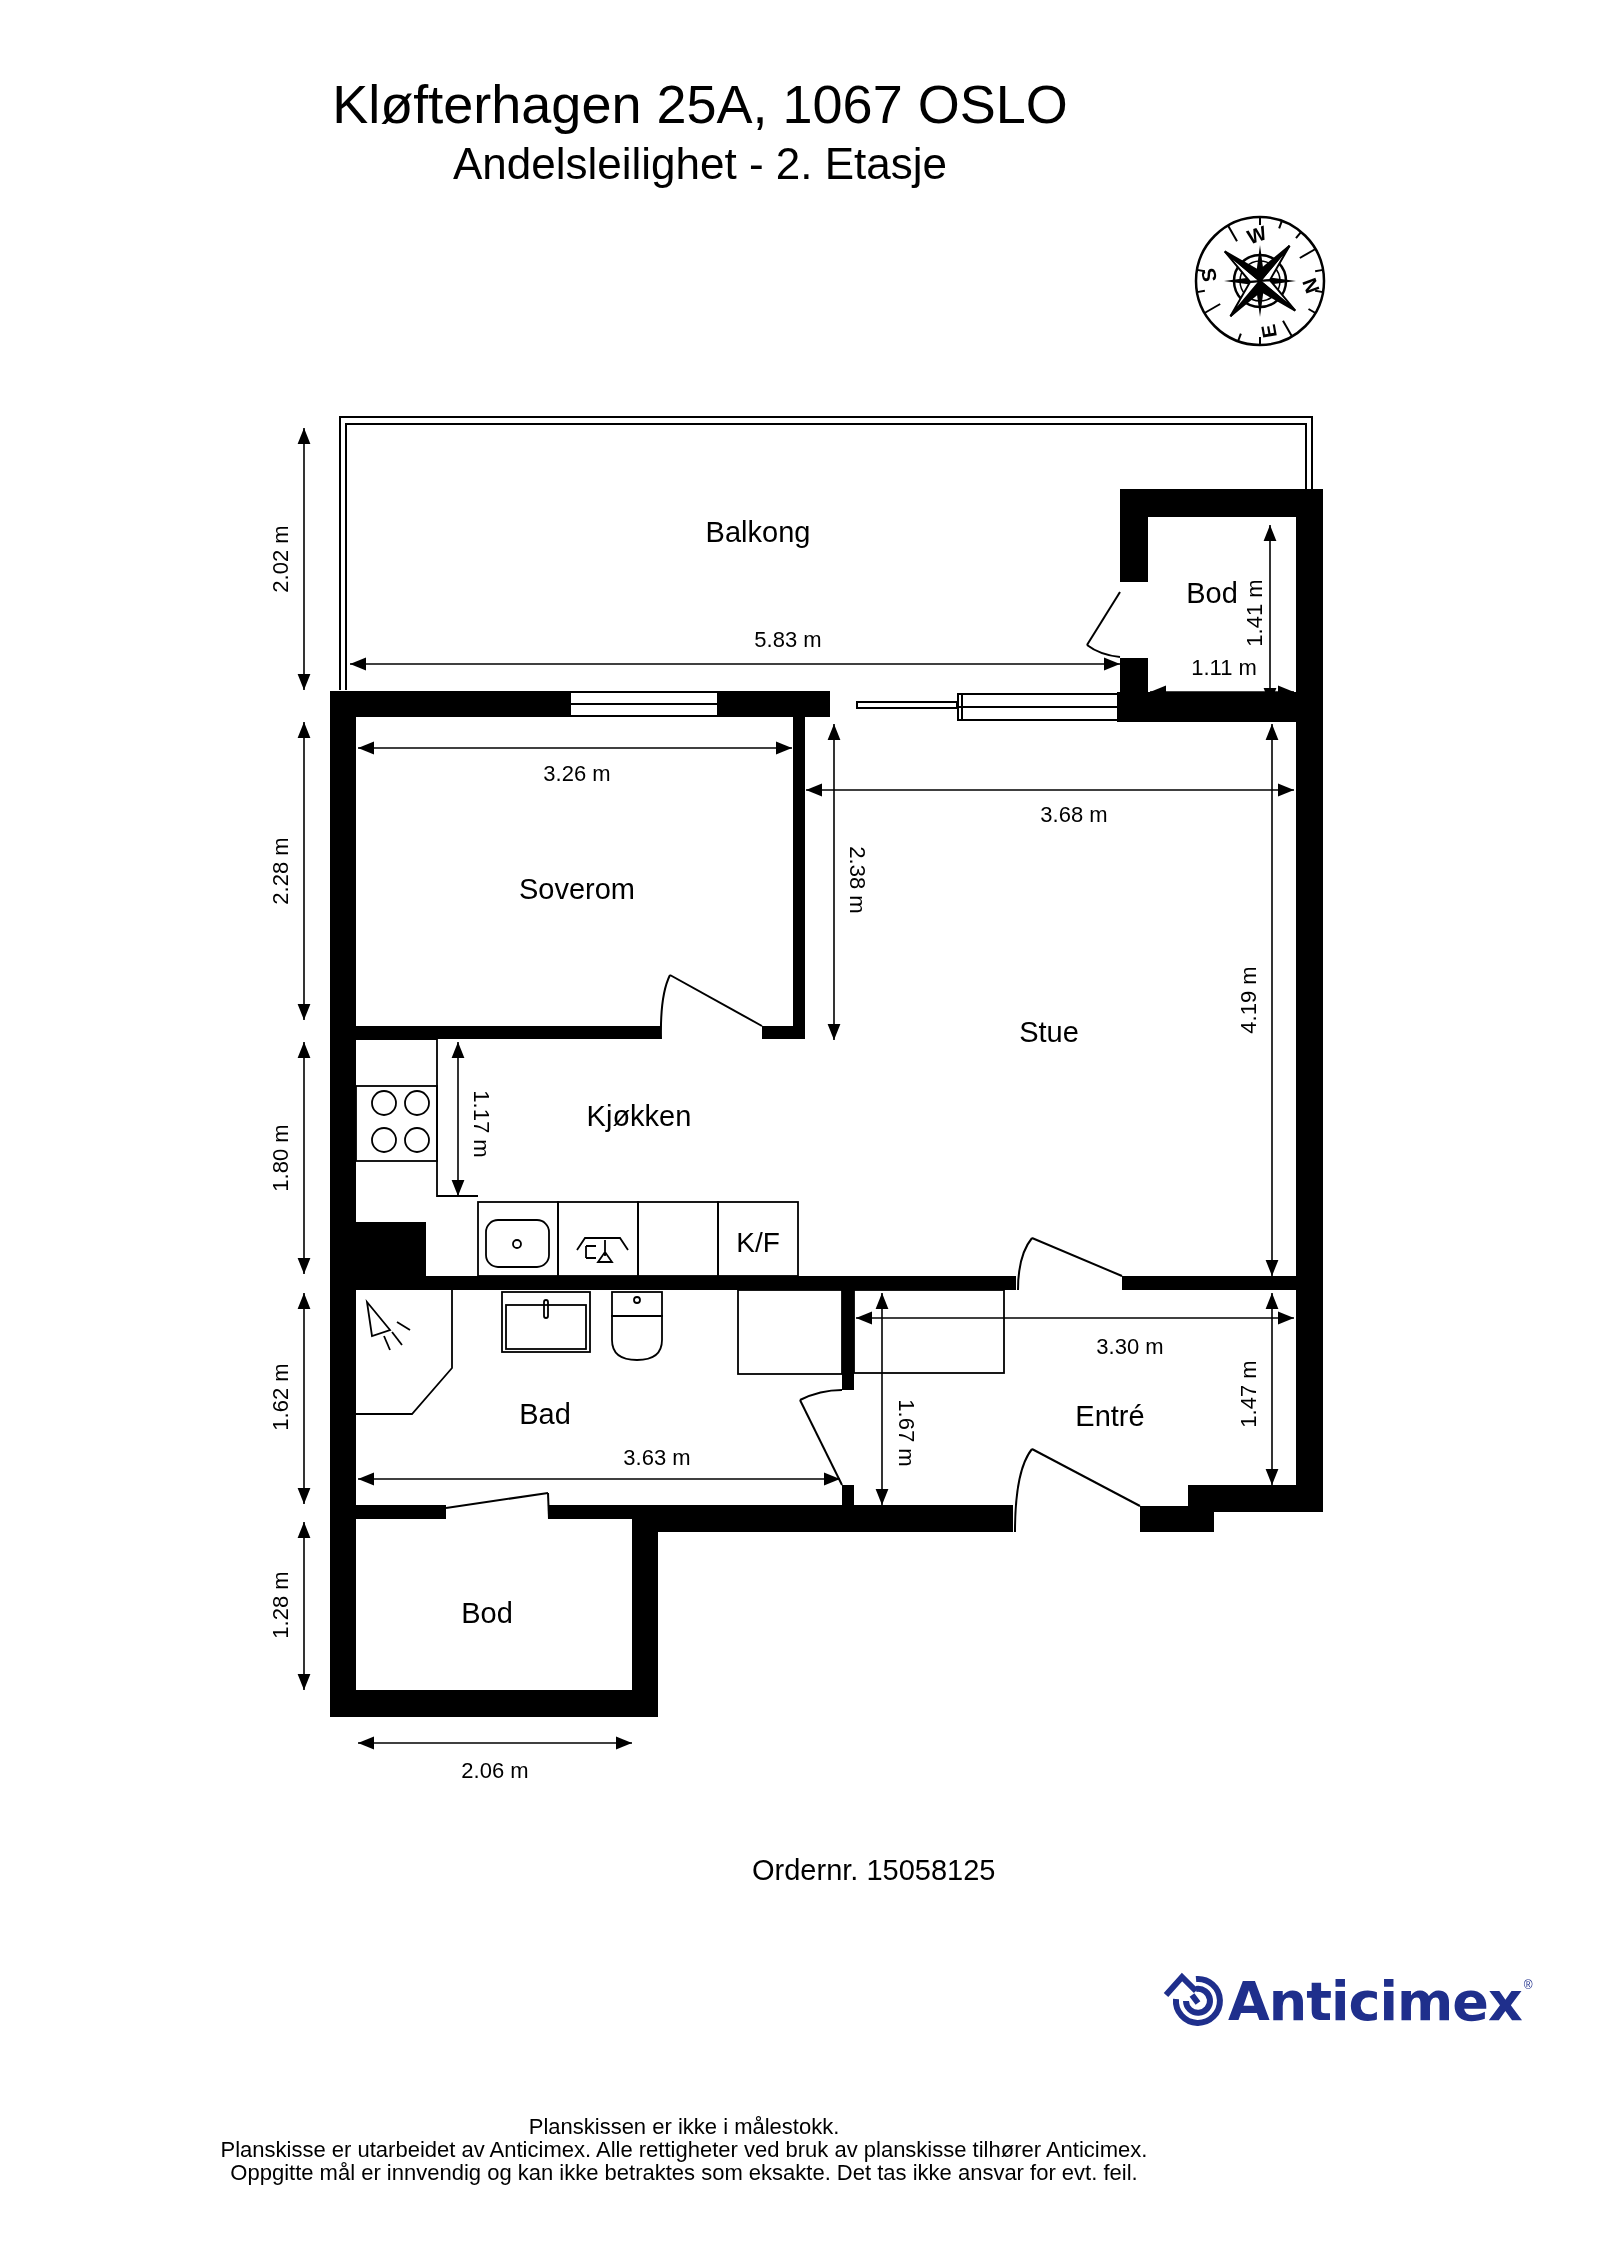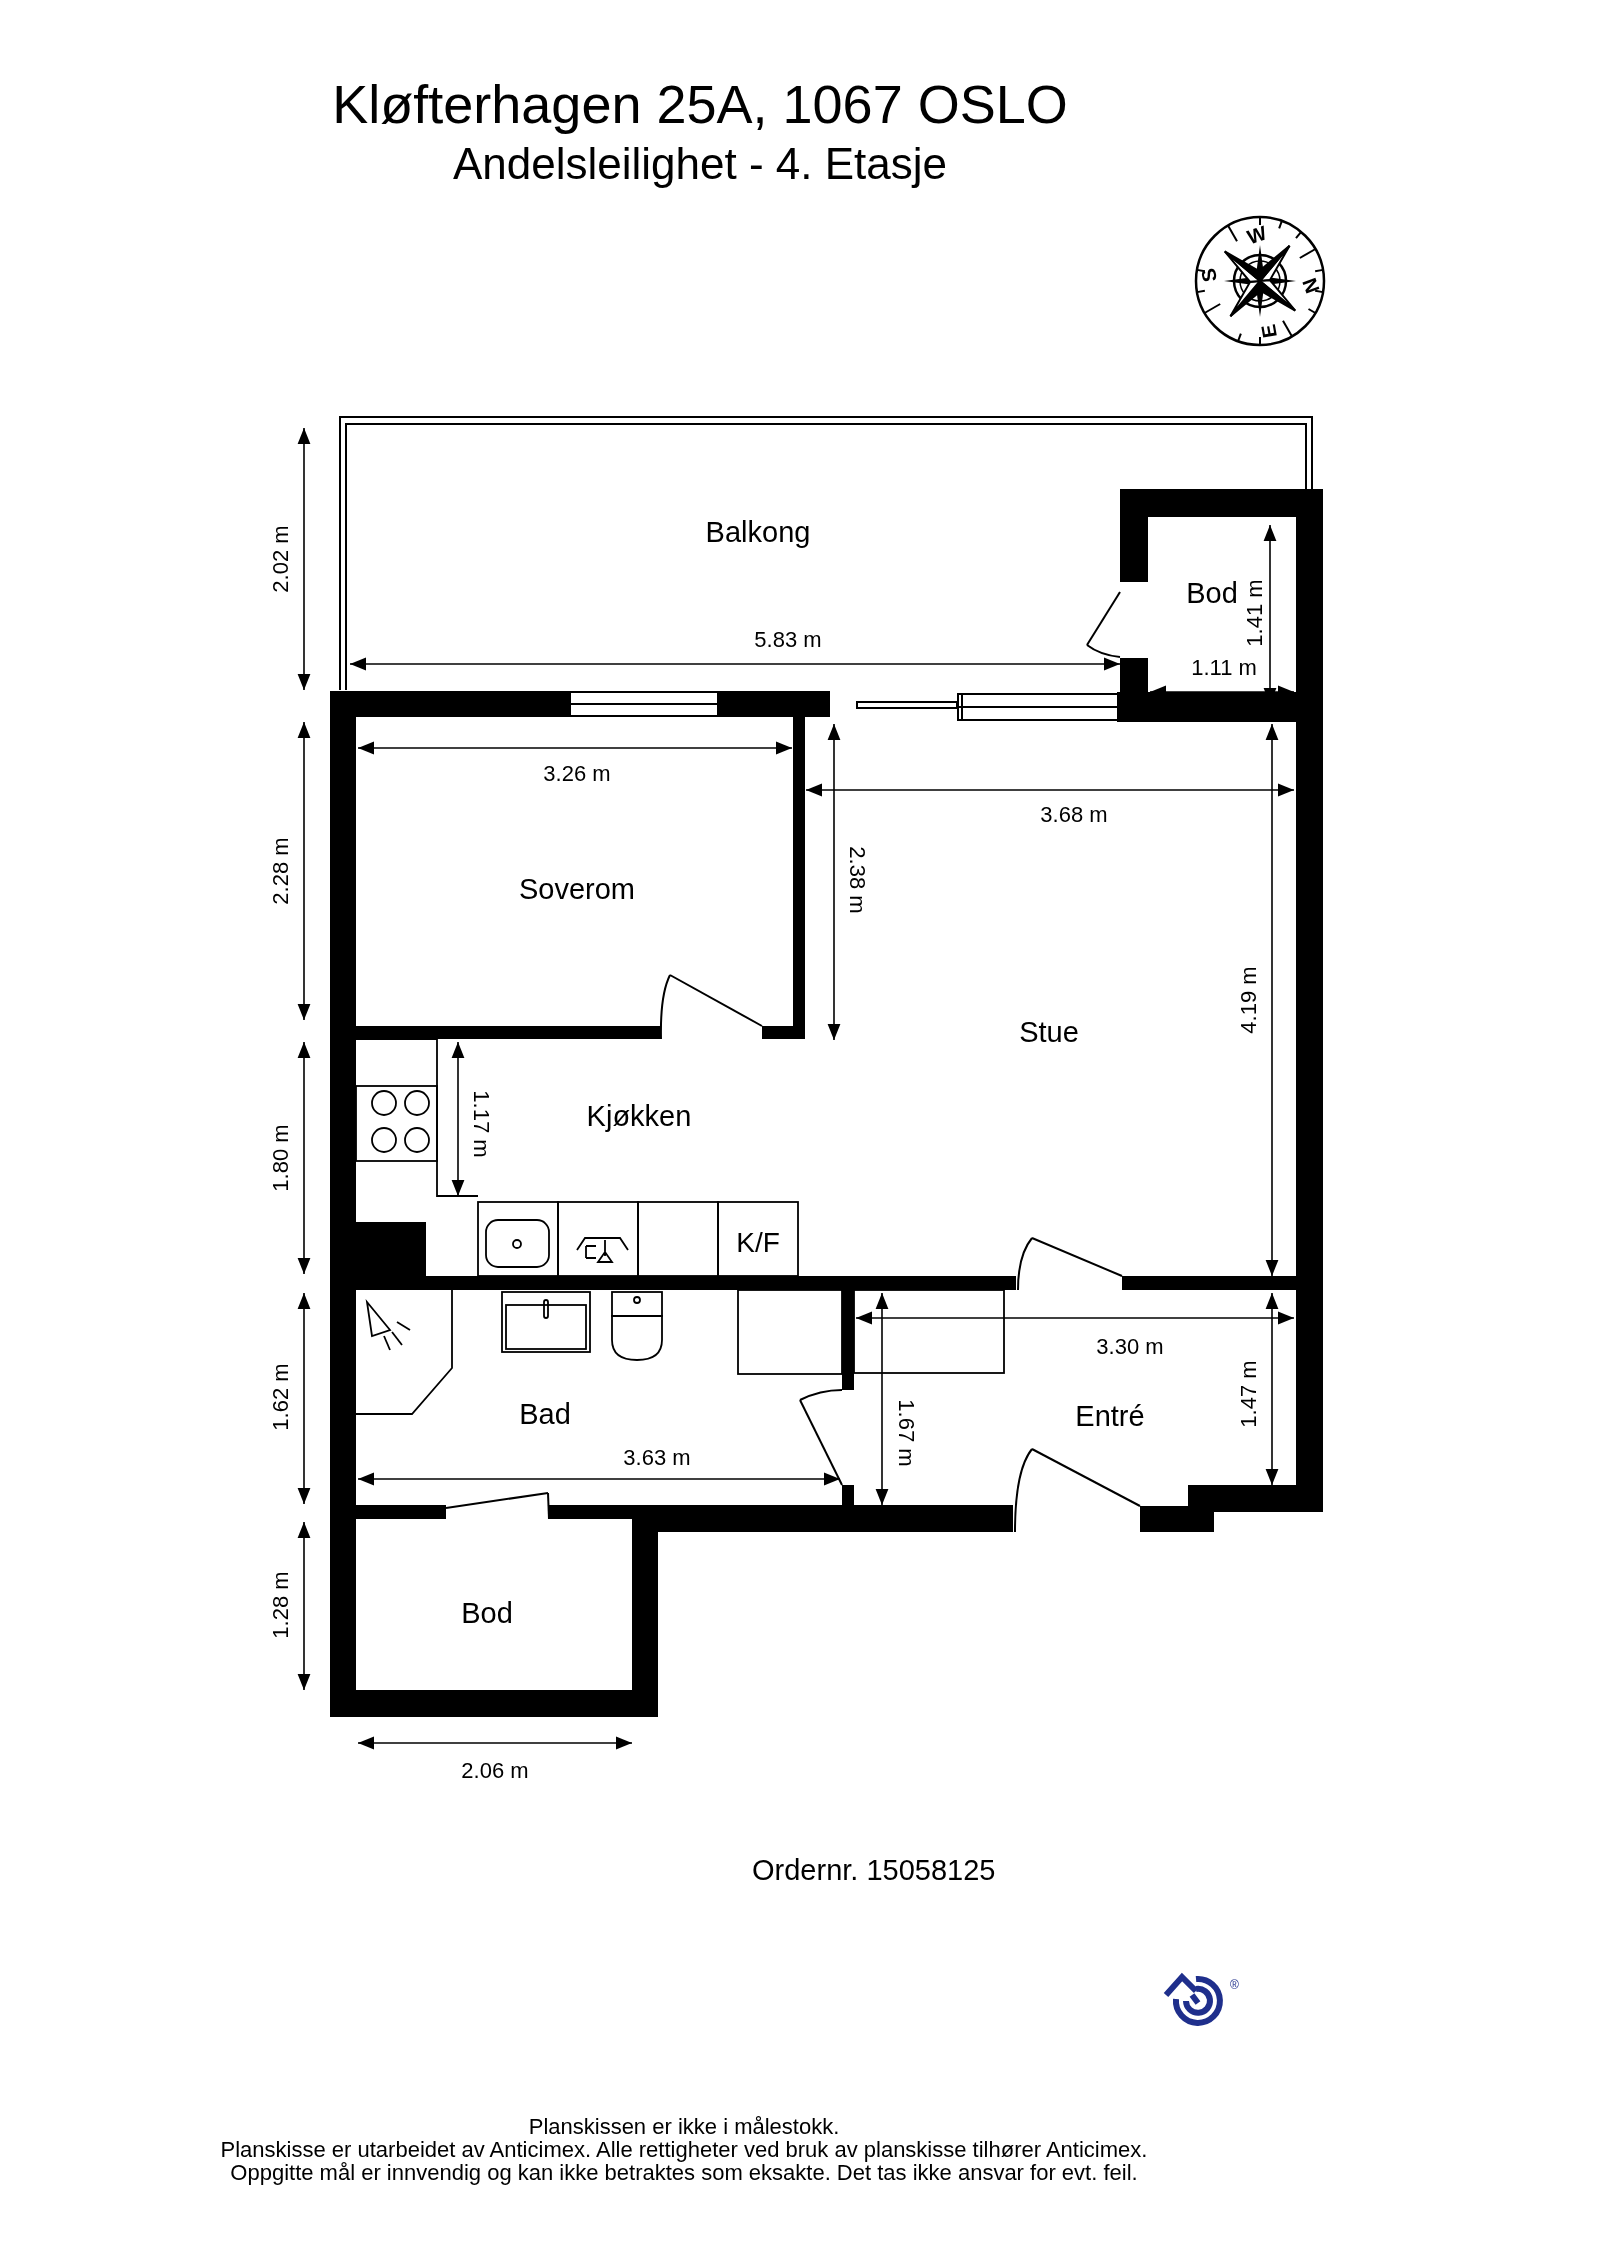--- a/index.html
+++ b/index.html
@@ -12,21 +12,21 @@
   .order{position:absolute;left:752px;top:1854px;font-size:29px;}
   .logo{position:absolute;left:1162px;top:1966px;height:70px;display:flex;align-items:center;}
   .logo-text{font-family:"DejaVu Sans",sans-serif;font-weight:bold;font-size:54px;color:#1f2f8c;letter-spacing:-1px;}
   .reg{font-size:12px;color:#1f2f8c;vertical-align:top;margin-left:2px;position:relative;top:-16px;}
   .footer{position:absolute;left:0;width:1368px;top:2115px;text-align:center;font-size:22px;line-height:23px;}
 </style>
 </head>
 <body>
 
 <div class="title t1">Kløfterhagen 25A, 1067 OSLO</div>
-<div class="title t2">Andelsleilighet  - 4. Etasje</div>
+<div class="title t2">Andelsleilighet  - 2. Etasje</div>
 
 <svg class="plan" width="1600" height="2263" viewBox="0 0 1600 2263">
   <defs>
     <marker id="ah" markerWidth="10" markerHeight="10" refX="9" refY="5" orient="auto-start-reverse" markerUnits="userSpaceOnUse">
       <path d="M0,0 L10,5 L0,10 z" fill="#000"></path>
     </marker>
     <marker id="ah2" viewBox="0 0 10 10" markerWidth="16" markerHeight="16" refX="10" refY="5" orient="auto-start-reverse" markerUnits="userSpaceOnUse">
       <path d="M0,1 L10,5 L0,9 z" fill="#000"></path>
     </marker>
   </defs>
@@ -244,20 +244,21 @@
 
 <div class="logo">
   <svg width="66" height="64" viewBox="0 0 66 64">
     <g fill="none" stroke="#1f2f8c" stroke-width="6">
       <path d="M14,30 A22,22 0 1 0 34,10"></path>
       <path d="M24,32 A12,12 0 1 0 34,20"></path>
       <path d="M4,26 L20,8 L34,22"></path>
       <line x1="30" y1="26" x2="36" y2="34"></line>
     </g>
   </svg>
+  <span class="logo-text">Anticimex</span>
     <span class="reg">®</span>
 </div>
 
 <div class="footer">
   <div>Planskissen er ikke i målestokk.</div>
   <div>Planskisse er utarbeidet av Anticimex. Alle rettigheter ved bruk av planskisse tilhører Anticimex.</div>
   <div>Oppgitte mål er innvendig og kan ikke betraktes som eksakte. Det tas ikke ansvar for evt. feil.</div>
 </div>
 
 </body></html>

